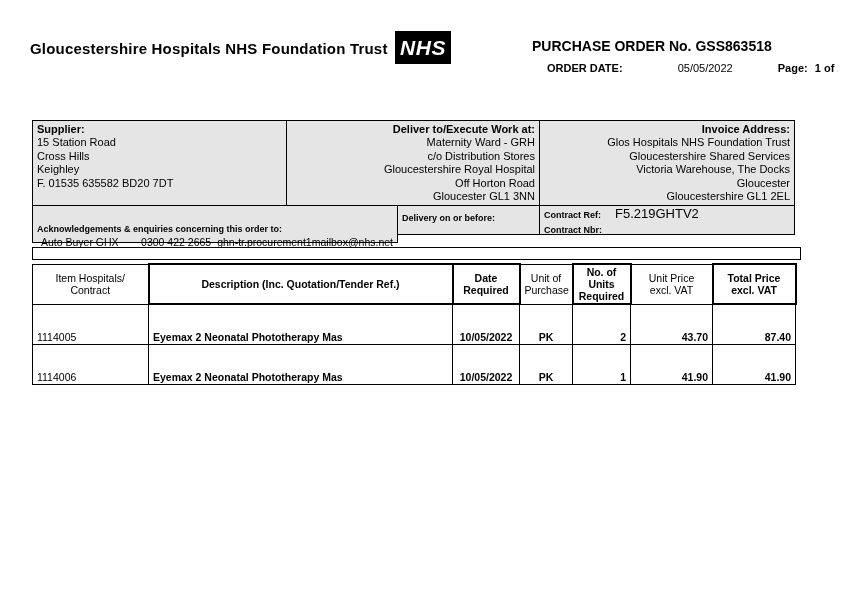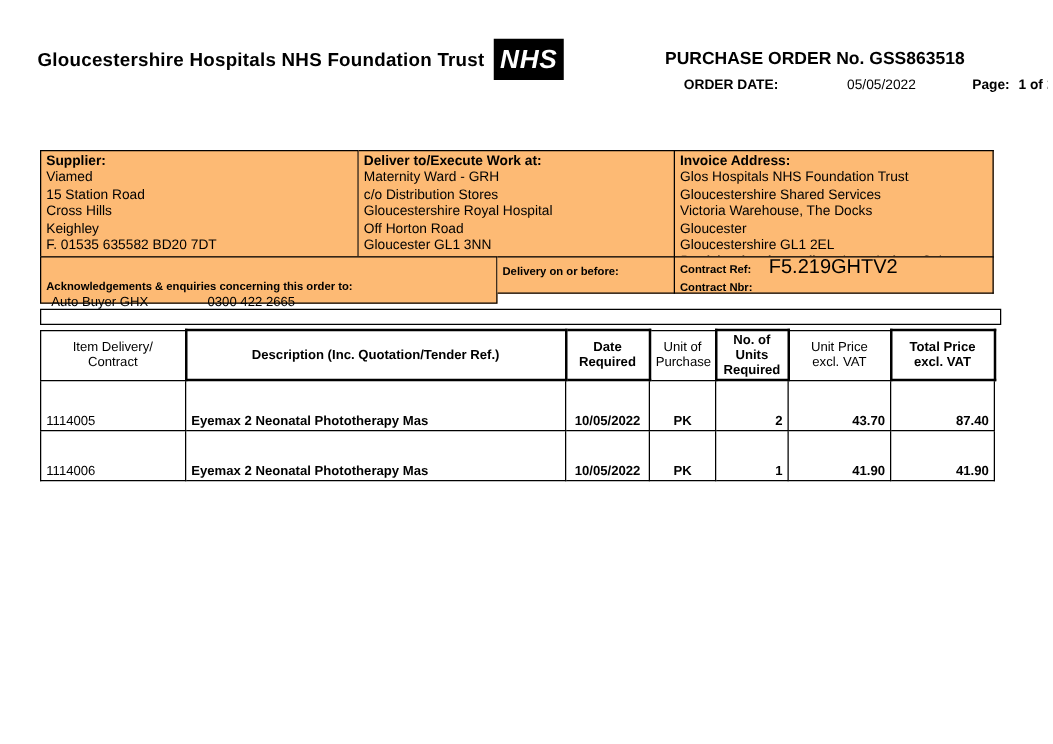--- a/index.html
+++ b/index.html
@@ -15,43 +15,43 @@
   .po-line .po-num{margin-left:4px;}
   .date-line{position:absolute;left:547px;top:62px;font-size:11px;white-space:nowrap;}
   .date-line .lbl{font-weight:bold;}
   .date-line .val{font-weight:normal;margin-left:8px;padding-left:44px;}
   .date-line .page-lbl{font-weight:bold;margin-left:42px;}
   .date-line .page-val{font-weight:bold;margin-left:4px;}
 
   
   .boxes{position:absolute;left:32px;top:120px;width:763px;}
   .addr-row{display:flex;}
-  .box{border:1px solid #000;box-sizing:border-box;background:#fdba74;}
-  .addr-row .box + .box{border-left:none;}
+  .box{border:1px solid #000;box-sizing:border-box;background:#e5e5e5;}
+  .addr-row .box + .box{border-left:none;align-items:flex-end;}
   .addr{height:86px;padding:2px 4px;font-size:11px;line-height:13.4px;display:flex;flex-direction:column;}
   .addr .box-label{font-weight:bold;}
   .addr-supplier{width:255px;}
   .addr-deliver{width:253px;}
   .addr-invoice{width:255px;}
   .remit{margin-top:auto;font-size:9.5px;line-height:11px;white-space:nowrap;}
   .remit .remit-lbl{font-weight:bold;font-style:italic;}
   .remit .remit-val{font-weight:normal;}
 
   
   .ack-row{display:flex;margin-top:-1px;}
   .ack-box{width:366px;height:30px;padding:18px 4px;}
   .ack-box .small-lbl{font-size:9px;font-weight:bold;line-height:11px;}
   .ack-vals{font-size:10.5px;line-height:14px;display:flex;white-space:nowrap;}
   .ack-name{width:125px;padding-left:4px;}
   .ack-phone{margin-right:6px;}
   .deliv-box{width:142px;height:30px;padding:1px 4px;}
   .deliv-box .small-lbl{font-size:9px;font-weight:bold;}
   .contract-box{width:255px;height:30px;padding:1px 4px;}
   .contract-line{font-size:9px;font-weight:bold;line-height:13px;white-space:nowrap;}
-  .contract-line .cval{font-size:16px;font-weight:normal;margin-left:14px;}
+  .contract-line .cval{font-size:13px;font-weight:normal;margin-left:14px;}
 
   
   .thin-bar{margin-top:4px;height:13px;border:1px solid #000;box-sizing:border-box;width:769px;}
 
   
   table.items{border-collapse:collapse;margin-top:3px;width:763px;table-layout:fixed;}
   table.items th,table.items td{border:1px solid #000;padding:1px 4px;font-size:10.5px;
         box-sizing:border-box;overflow:hidden;}
   table.items th{height:28px;font-weight:normal;text-align:center;vertical-align:middle;line-height:12px;}
   table.items th.thick{border:2px solid #000;font-weight:bold;}
@@ -83,21 +83,20 @@
     <span class="val">05/05/2022</span>
     <span class="page-lbl">Page:</span>
     <span class="page-val">1 of 2</span>
   </div>
 
   <div class="boxes">
 
     <div class="addr-row">
       <div class="box addr addr-supplier">
         <div class="box-label">Supplier:</div>
-        <div>Viamed</div>
         <div>15 Station Road</div>
         <div>Cross Hills</div>
         <div>Keighley</div>
         <div>F. 01535 635582   BD20 7DT</div>
       </div>
       <div class="box addr addr-deliver">
         <div class="box-label">Deliver to/Execute Work at:</div>
         <div>Maternity Ward - GRH</div>
         <div>c/o Distribution Stores</div>
         <div>Gloucestershire Royal Hospital</div>
@@ -117,20 +116,21 @@
         </div>
       </div>
     </div>
 
     <div class="addr-row ack-row">
       <div class="box ack-box">
         <div class="small-lbl">Acknowledgements &amp; enquiries concerning this order to:</div>
         <div class="ack-vals">
           <span class="ack-name">Auto Buyer GHX</span>
           <span class="ack-phone">0300 422 2665</span>
+          <span>ghn-tr.procurement1mailbox@nhs.net</span>
         </div>
       </div>
       <div class="box deliv-box">
         <span class="small-lbl">Delivery on or before:</span>
         <span></span>
       </div>
       <div class="box contract-box">
         <div class="contract-line">
           <span>Contract Ref:</span><span class="cval">F5.219GHTV2</span>
         </div>
@@ -148,21 +148,21 @@
           <col class="w-desc">
           <col class="w-date">
           <col class="w-unit">
         <col class="w-qty">
           <col class="w-uprice">
           <col class="w-tprice">
       </colgroup>
       <thead>
         <tr>
           <th>
-            <div>Item  Delivery/</div>
+            <div>Item  Hospitals/</div>
             <div>Contract</div>
           </th>
           <th class="thick">
             <div>Description (Inc. Quotation/Tender Ref.)</div>
           </th>
           <th class="thick">
             <div>Date Required</div>
           </th>
           <th>
             <div>Unit of</div>

